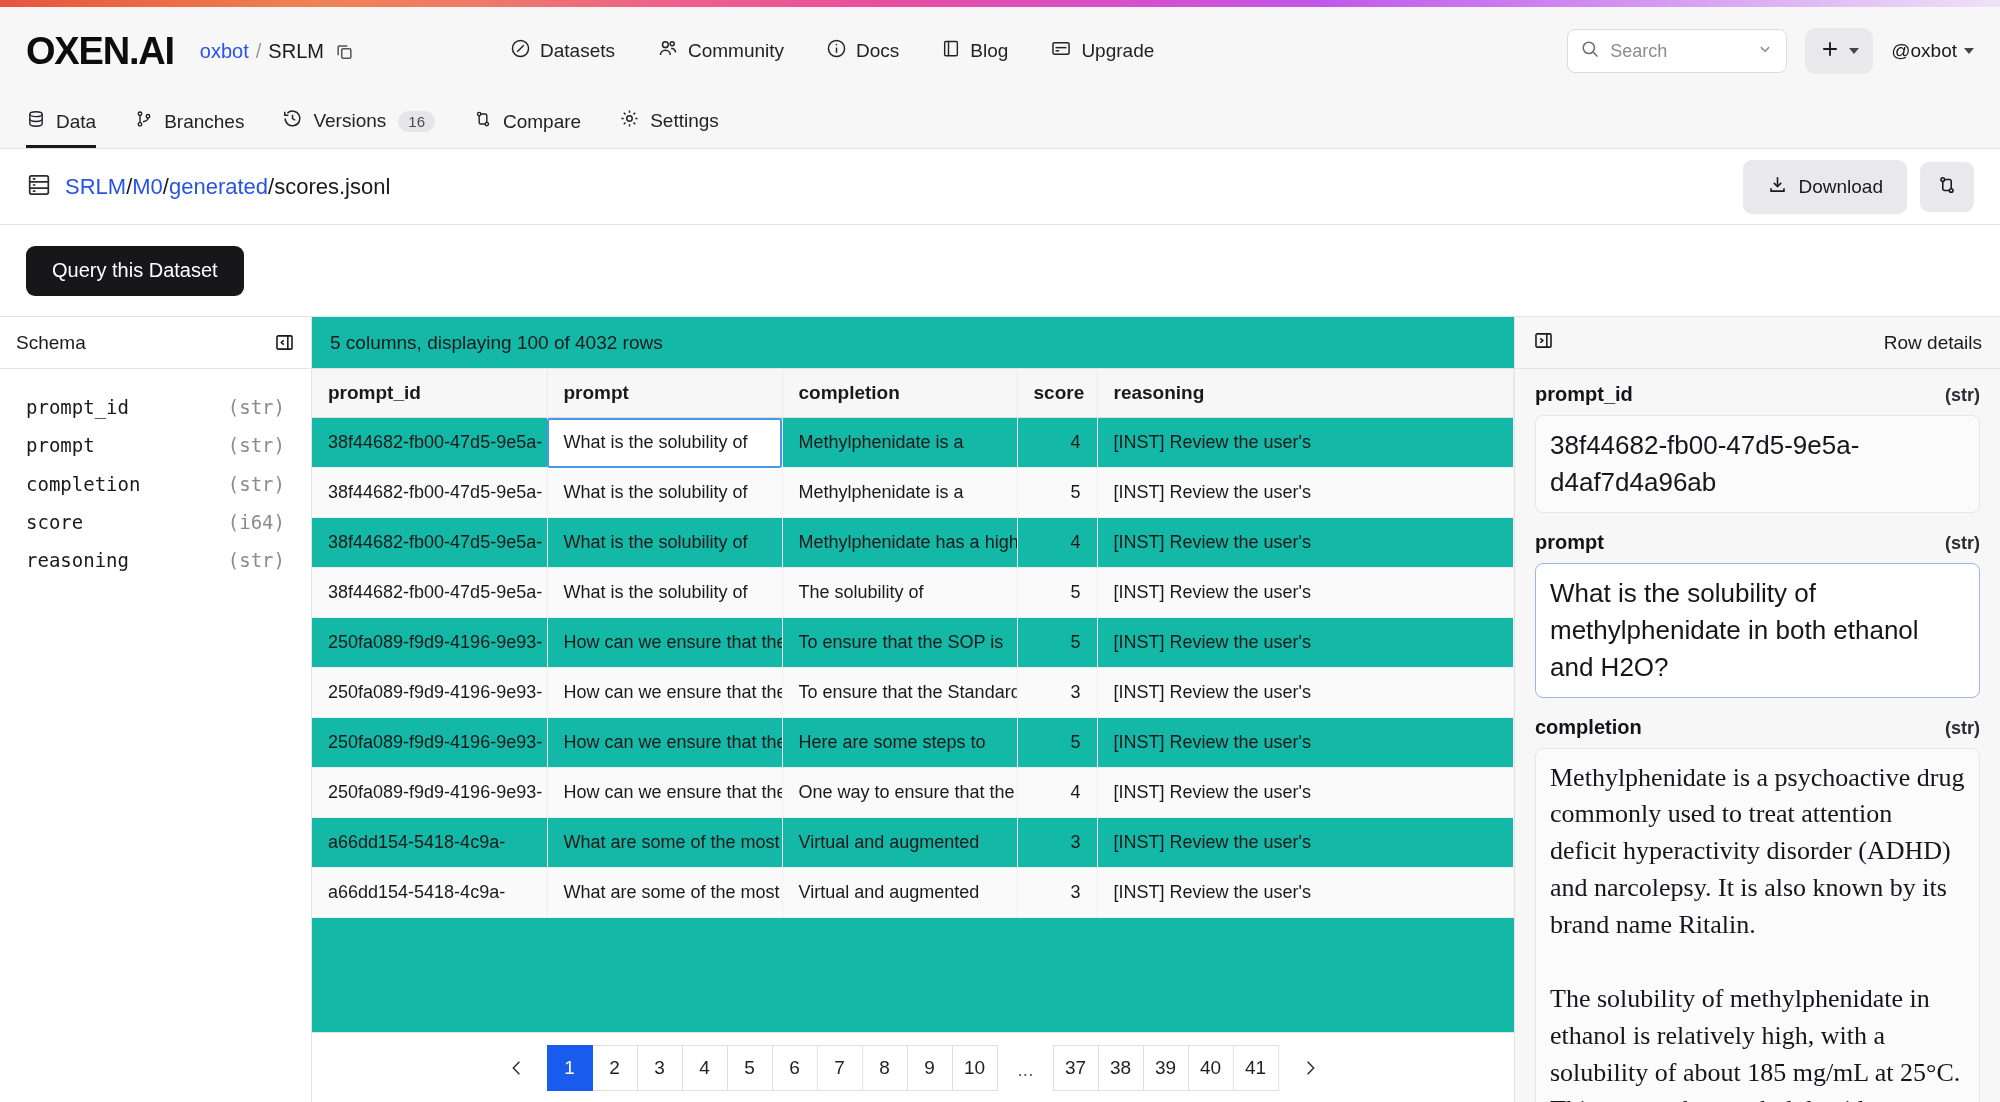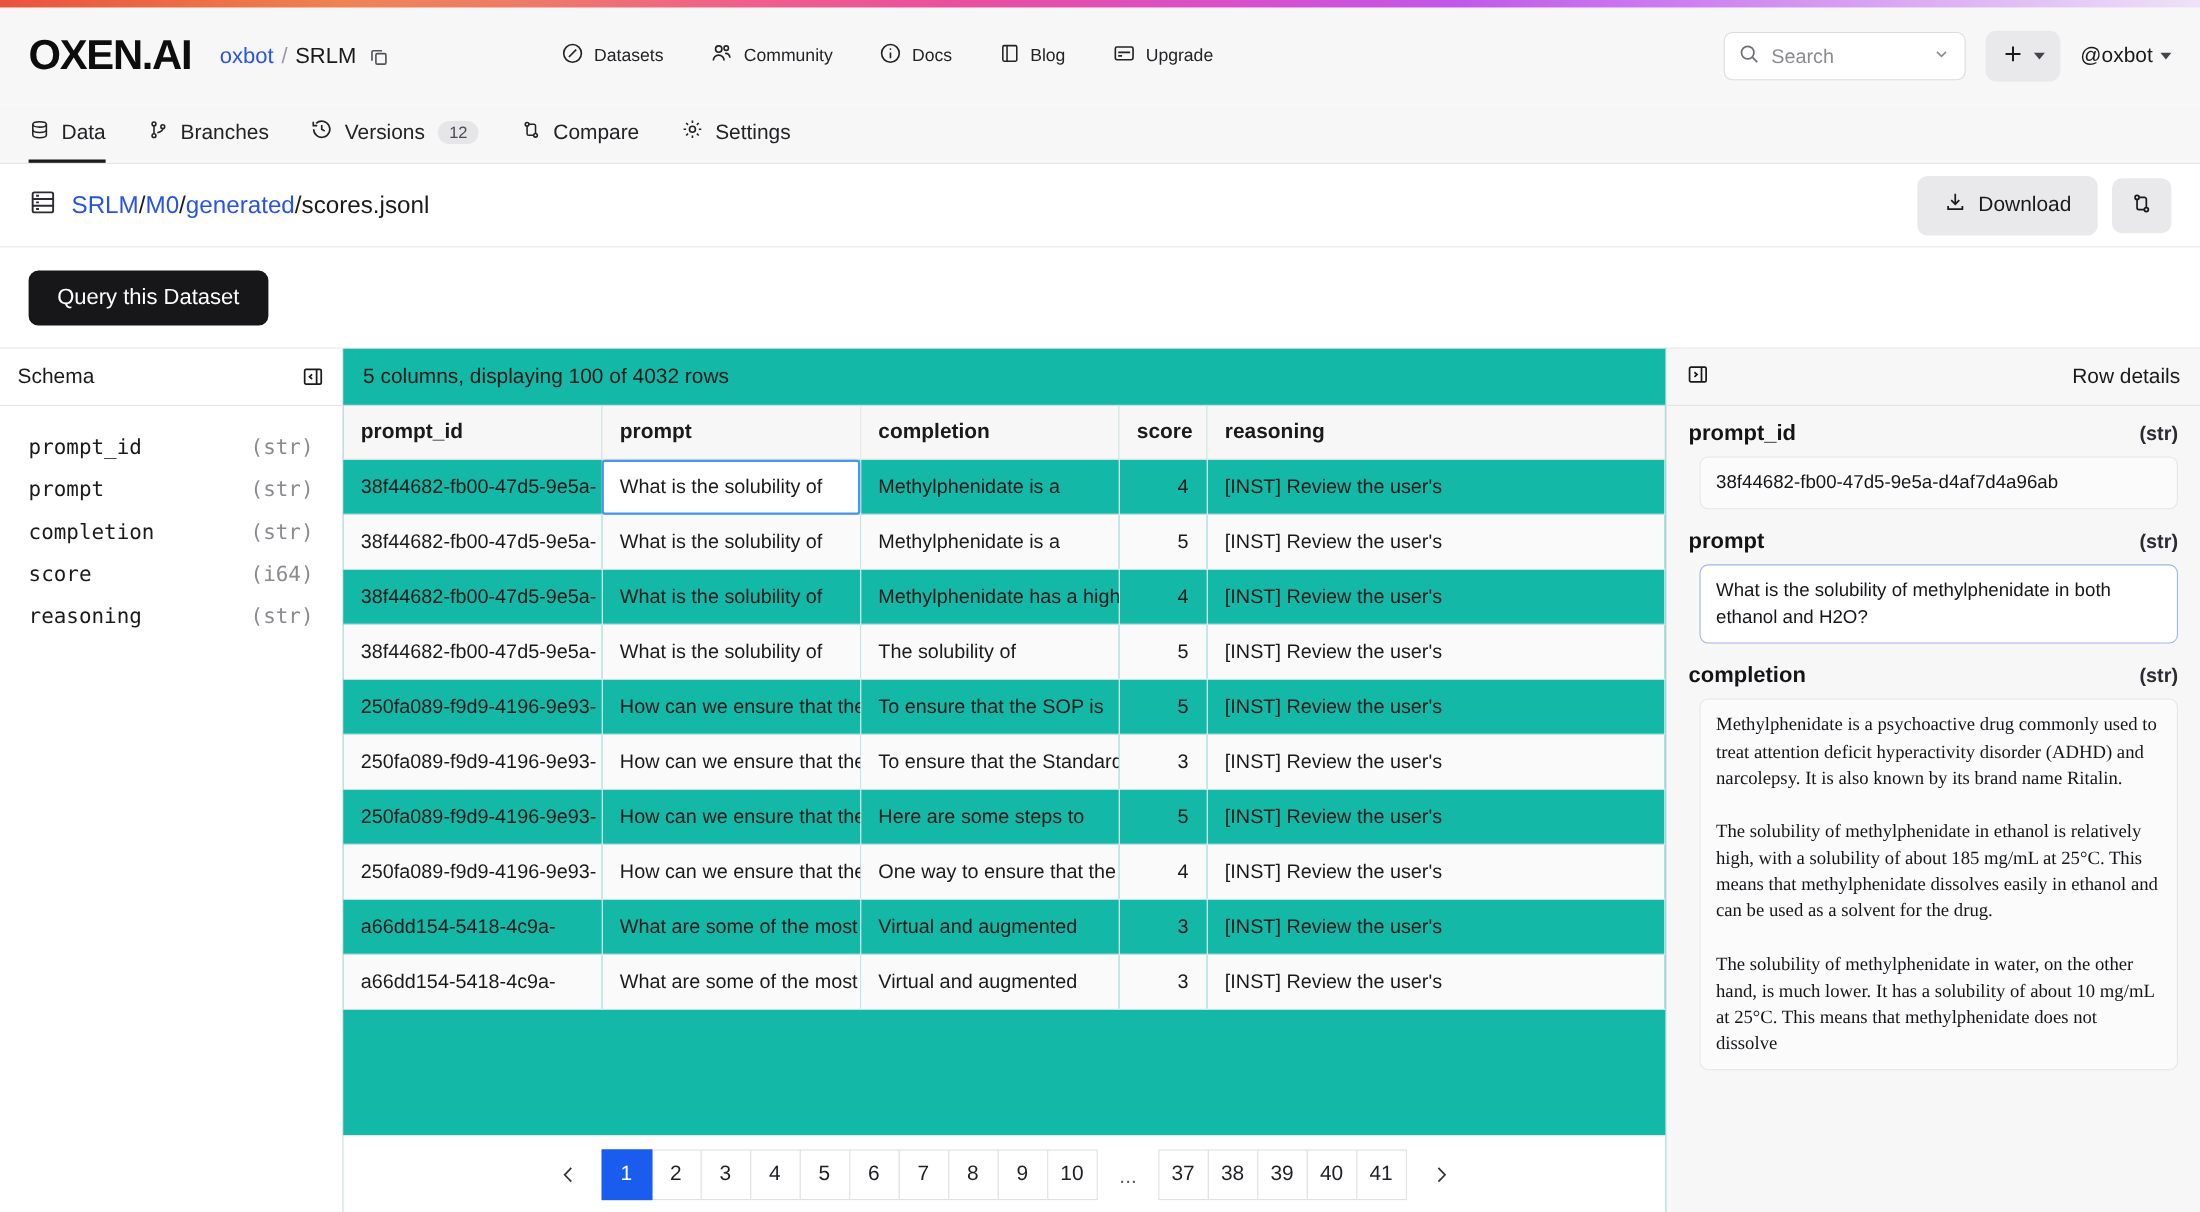--- a/index.html
+++ b/index.html
@@ -48,21 +48,21 @@
 
   .mainnav {
     position: absolute;
     left: 510px;
     display: flex;
     align-items: center;
     gap: 42px;
   }
   .navitem {
     display: flex; align-items: center; gap: 9px;
-    font-size: 16px; color: #232326; cursor: pointer;
+    font-size: 19px; color: #232326; cursor: pointer;
     white-space: nowrap;
   }
 
   .header-right {
     margin-left: auto;
     display: flex; align-items: center; gap: 18px;
   }
   .searchbox {
     width: 220px; height: 44px;
     background: #ffffff;
@@ -278,24 +278,23 @@
     display: flex; align-items: baseline;
     margin-bottom: 9px;
   }
   .field-label { font-size: 20px; font-weight: 700; color: #141417; }
   .field-type { margin-left: auto; font-size: 18px; font-weight: 700; color: #2b2b31; }
   .field-value {
     background: #fbfbfc;
     border: 1px solid #e6e6ea;
     border-radius: 8px;
     padding: 11px 14px;
-    font-size: 17px;
+    font-size: 26px;
     line-height: 1.42;
     color: #16161a;
-    margin-left: 10px;
   }
   .field-value.highlight {
     background: #ffffff;
     border: 1.5px solid #9fb4e8;
   }
   .field-value.long { white-space: pre-wrap; font-family: Liberation Serif, serif; }
 </style>
 </head>
 <body>
 
@@ -423,21 +422,21 @@
   </div>
   <div class="tab">
     <span>
       <svg width="21" height="21" viewBox="0 0 24 24" fill="none" stroke="#232326" stroke-width="1.7">
         <path d="M3.6 12a8.4 8.4 0 1 0 2.6-6.1"></path>
           <path d="M3.2 4.2v4.1h4.1"></path>
           <path d="M12 7.6V12l3.1 2"></path>
       </svg>
     </span>
     <span>Versions</span>
-    <span class="tab-badge">12</span>
+    <span class="tab-badge">16</span>
   </div>
   <div class="tab">
     <span>
       <svg width="20" height="20" viewBox="0 0 24 24" fill="none" stroke="#232326" stroke-width="1.7">
         <circle cx="7.4" cy="6" r="2"></circle>
           <circle cx="16.6" cy="18" r="2"></circle>
         <path d="M7.4 8v8.2a1.8 1.8 0 0 0 1.8 1.8h5.4"></path>
         <path d="M16.6 16V7.8A1.8 1.8 0 0 0 14.8 6H9.4"></path>
       </svg>
     </span>

